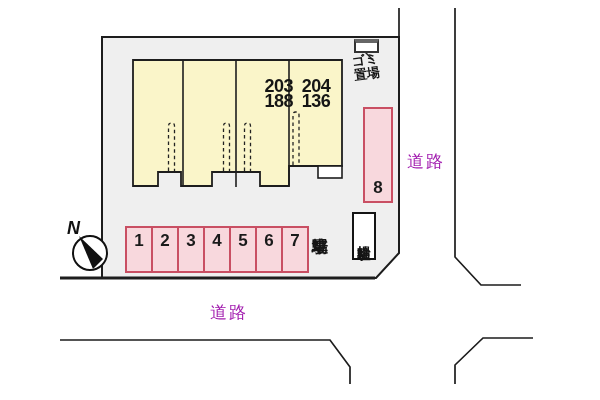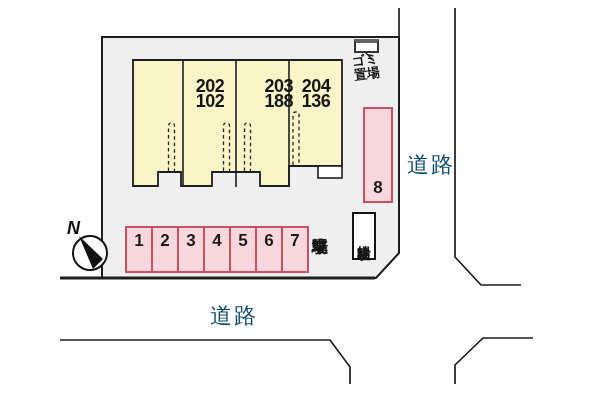--- a/index.html
+++ b/index.html
@@ -6,21 +6,21 @@
   #stage{
     position:relative;width:600px;height:400px;background:#ffffff;overflow:hidden;
     font-family:"Liberation Sans","DejaVu Sans",sans-serif;color:#111;
   }
   #planSvg{position:absolute;left:0;top:0;}
   .lbl{position:absolute;white-space:nowrap;}
   .unit-label{
     width:60px;text-align:center;font-size:18px;line-height:15px;
     letter-spacing:-0.5px;font-weight:bold;color:#151515;
   }
-  .road-label{font-size:22px;letter-spacing:2px;color:#0c4a6e;}
+  .road-label{font-size:17px;letter-spacing:2px;color:#a21caf;}
   .vtext{
     writing-mode:vertical-rl;text-orientation:upright;line-height:1;color:#151515;
   }
   #parking-strip{
     position:absolute;left:125px;top:226px;width:184px;height:47px;
     box-sizing:border-box;border:2px solid #c94f63;background:#f8d8dd;
     display:flex;
   }
   .pspace{
     flex:1;box-sizing:border-box;border-right:2px solid #c94f63;
@@ -84,24 +84,20 @@
     <path d="M293,165 V115 Q293,112 295.5,112 H296.5 Q299,112 299,115 V165" fill="none" stroke="#222" stroke-width="1.3" stroke-dasharray="3.5,3"></path>
 
     <path d="M365,52 L374,61" stroke="#222" stroke-width="1.4" fill="none"></path>
 
     <g>
       <circle cx="90" cy="253" r="17" fill="#ffffff" stroke="#111" stroke-width="2"></circle>
       <polygon points="79,236 93,269 103,259" fill="#111"></polygon>
     </g>
   </svg>
 
-  <div class="lbl unit-label" style="left:180px;top:79px;">
-    <div>202</div>
-    <div>102</div>
-  </div>
   <div class="lbl unit-label" style="left:233px;top:79px;text-align:right;">
     <div>203</div>
     <div>188</div>
   </div>
   <div class="lbl unit-label" style="left:286px;top:79px;text-align:center;">
     <div>204</div>
     <div>136</div>
   </div>
 
   <div id="parking-strip">

